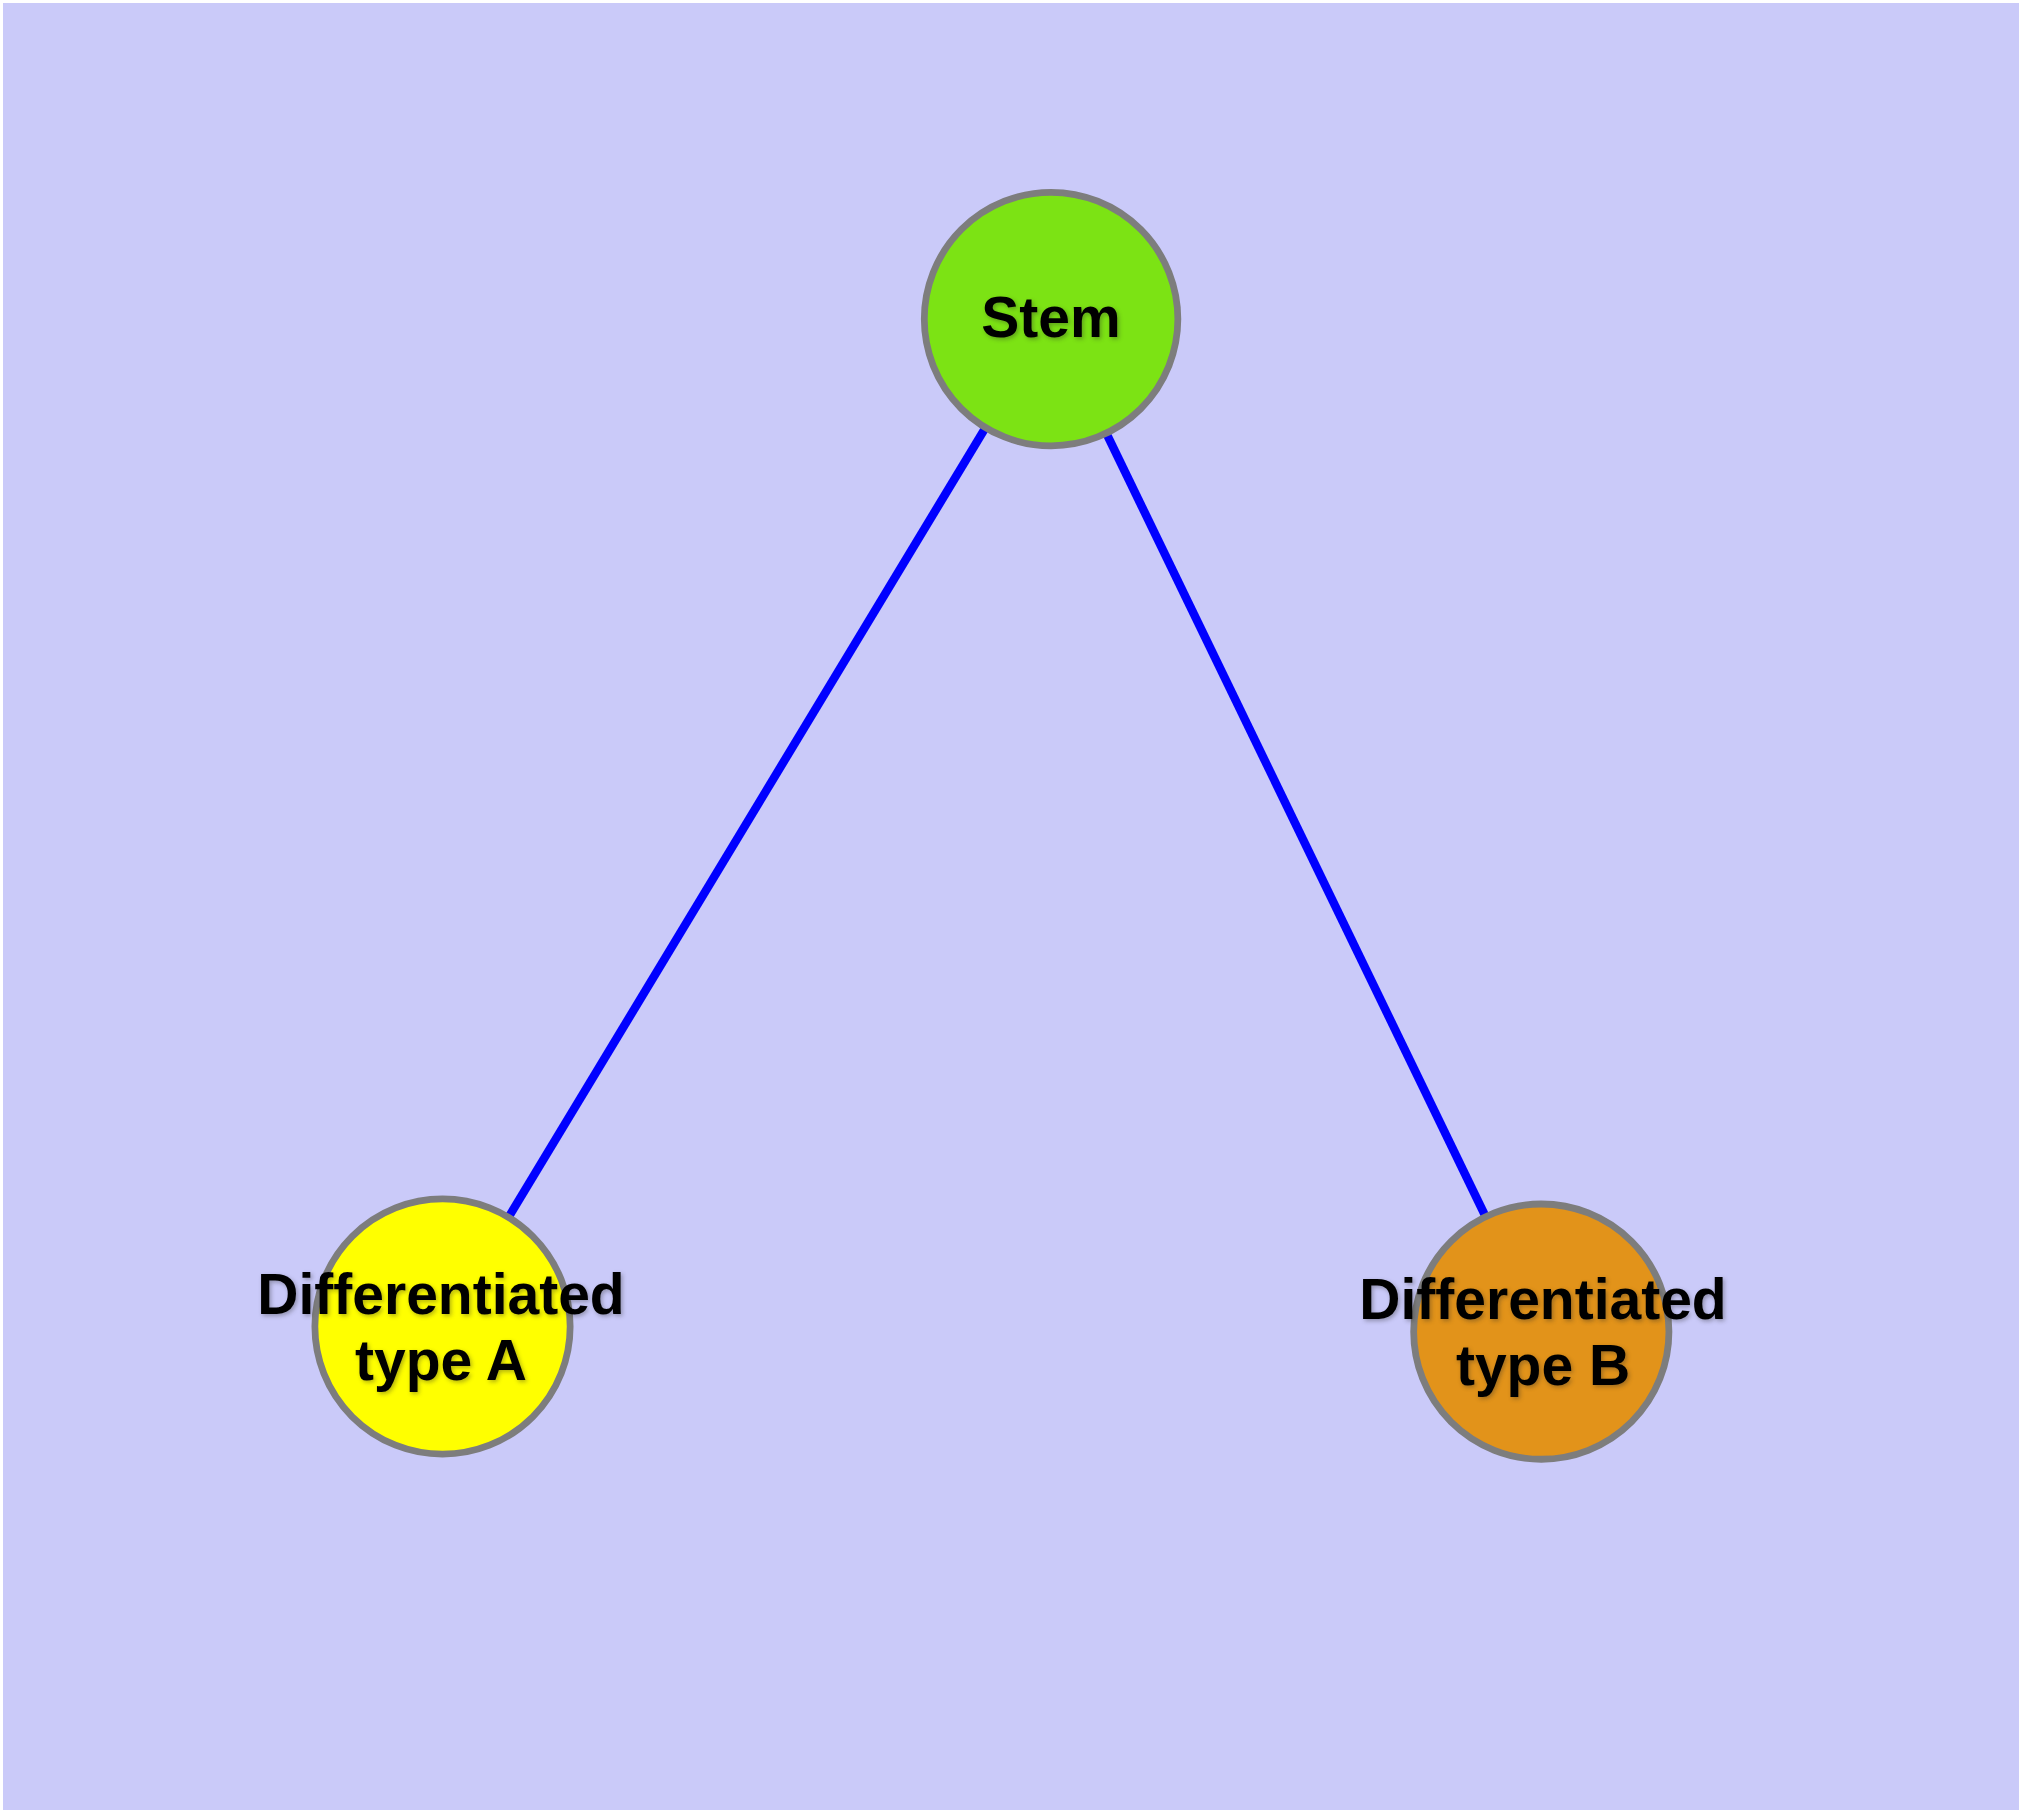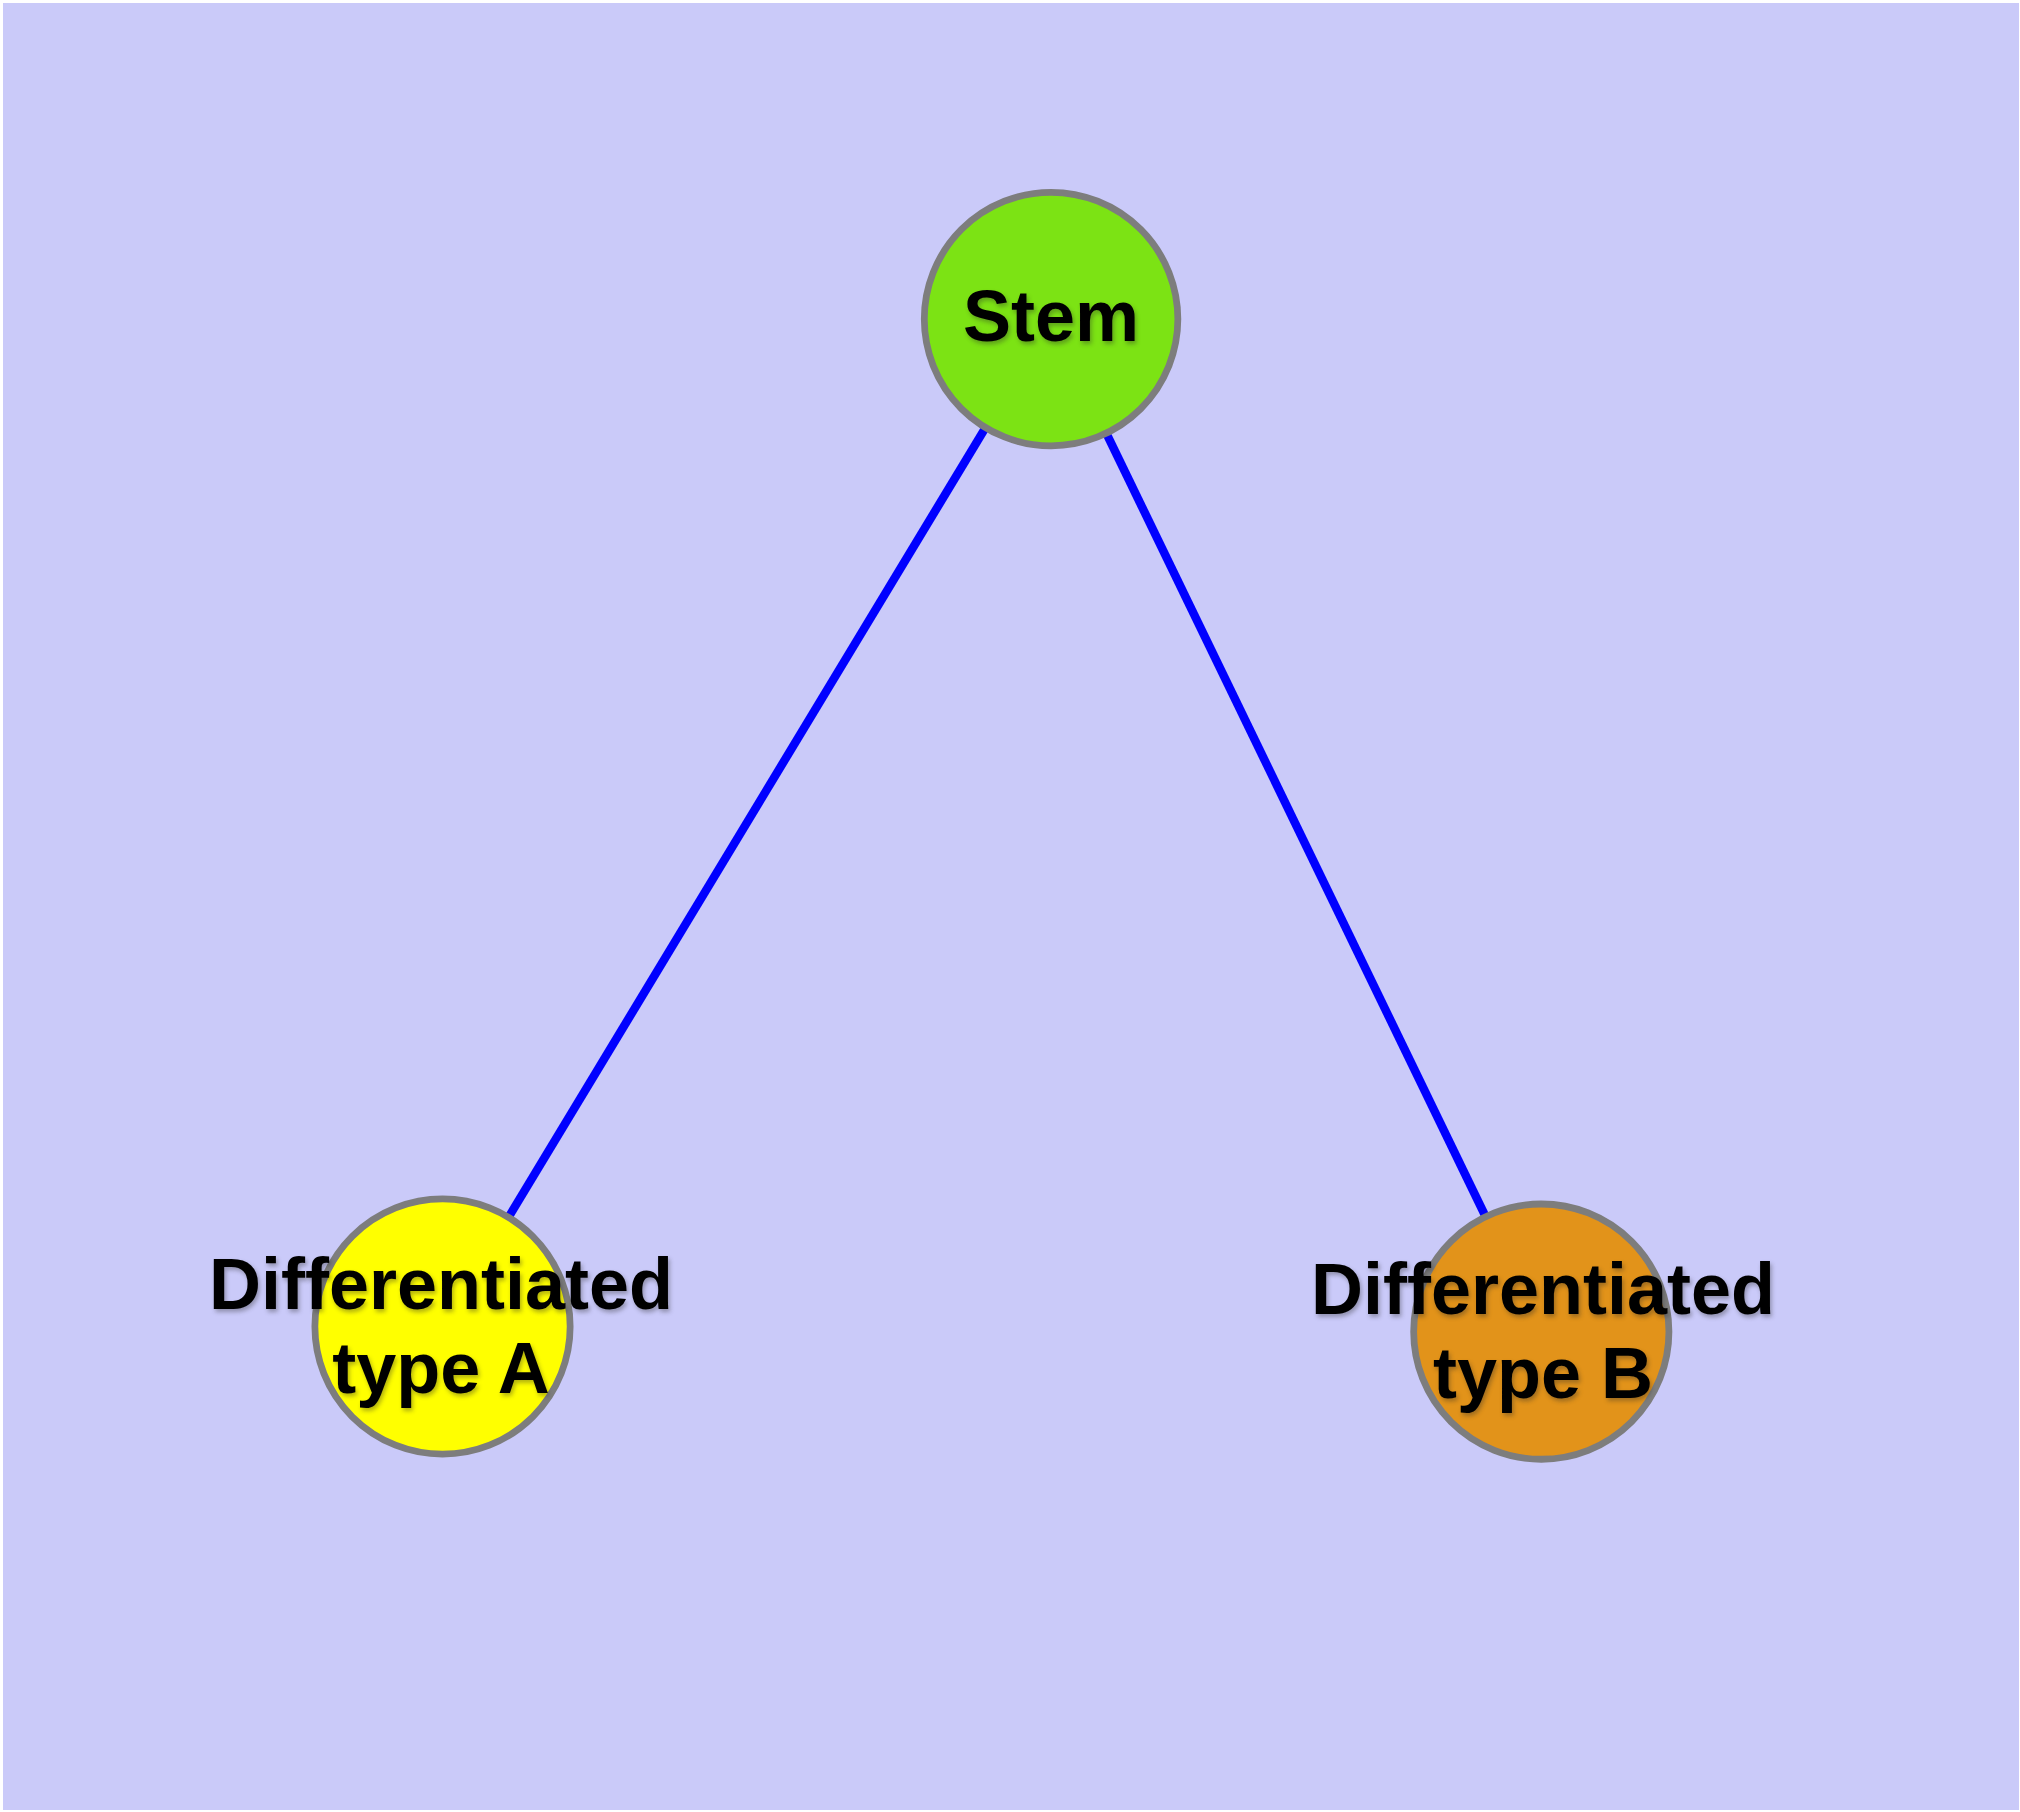--- a/index.html
+++ b/index.html
@@ -28,21 +28,21 @@
     left: 2.5px;
     top: 2.5px;
     width: 2015px;
     height: 1807px;
     display: block;
   }
   .node-label {
     position: absolute;
     transform: translate(-50%, -50%);
     font-weight: bold;
-    font-size: 72px;
+    font-size: 57px;
     line-height: 1.16;
     letter-spacing: 0px;
     text-align: center;
     white-space: pre-line;
     text-shadow: 1.7px 2.5px 4.2px rgba(40, 40, 40, 0.35);
     pointer-events: none;
   }
 </style>
 </head>
 <body>

